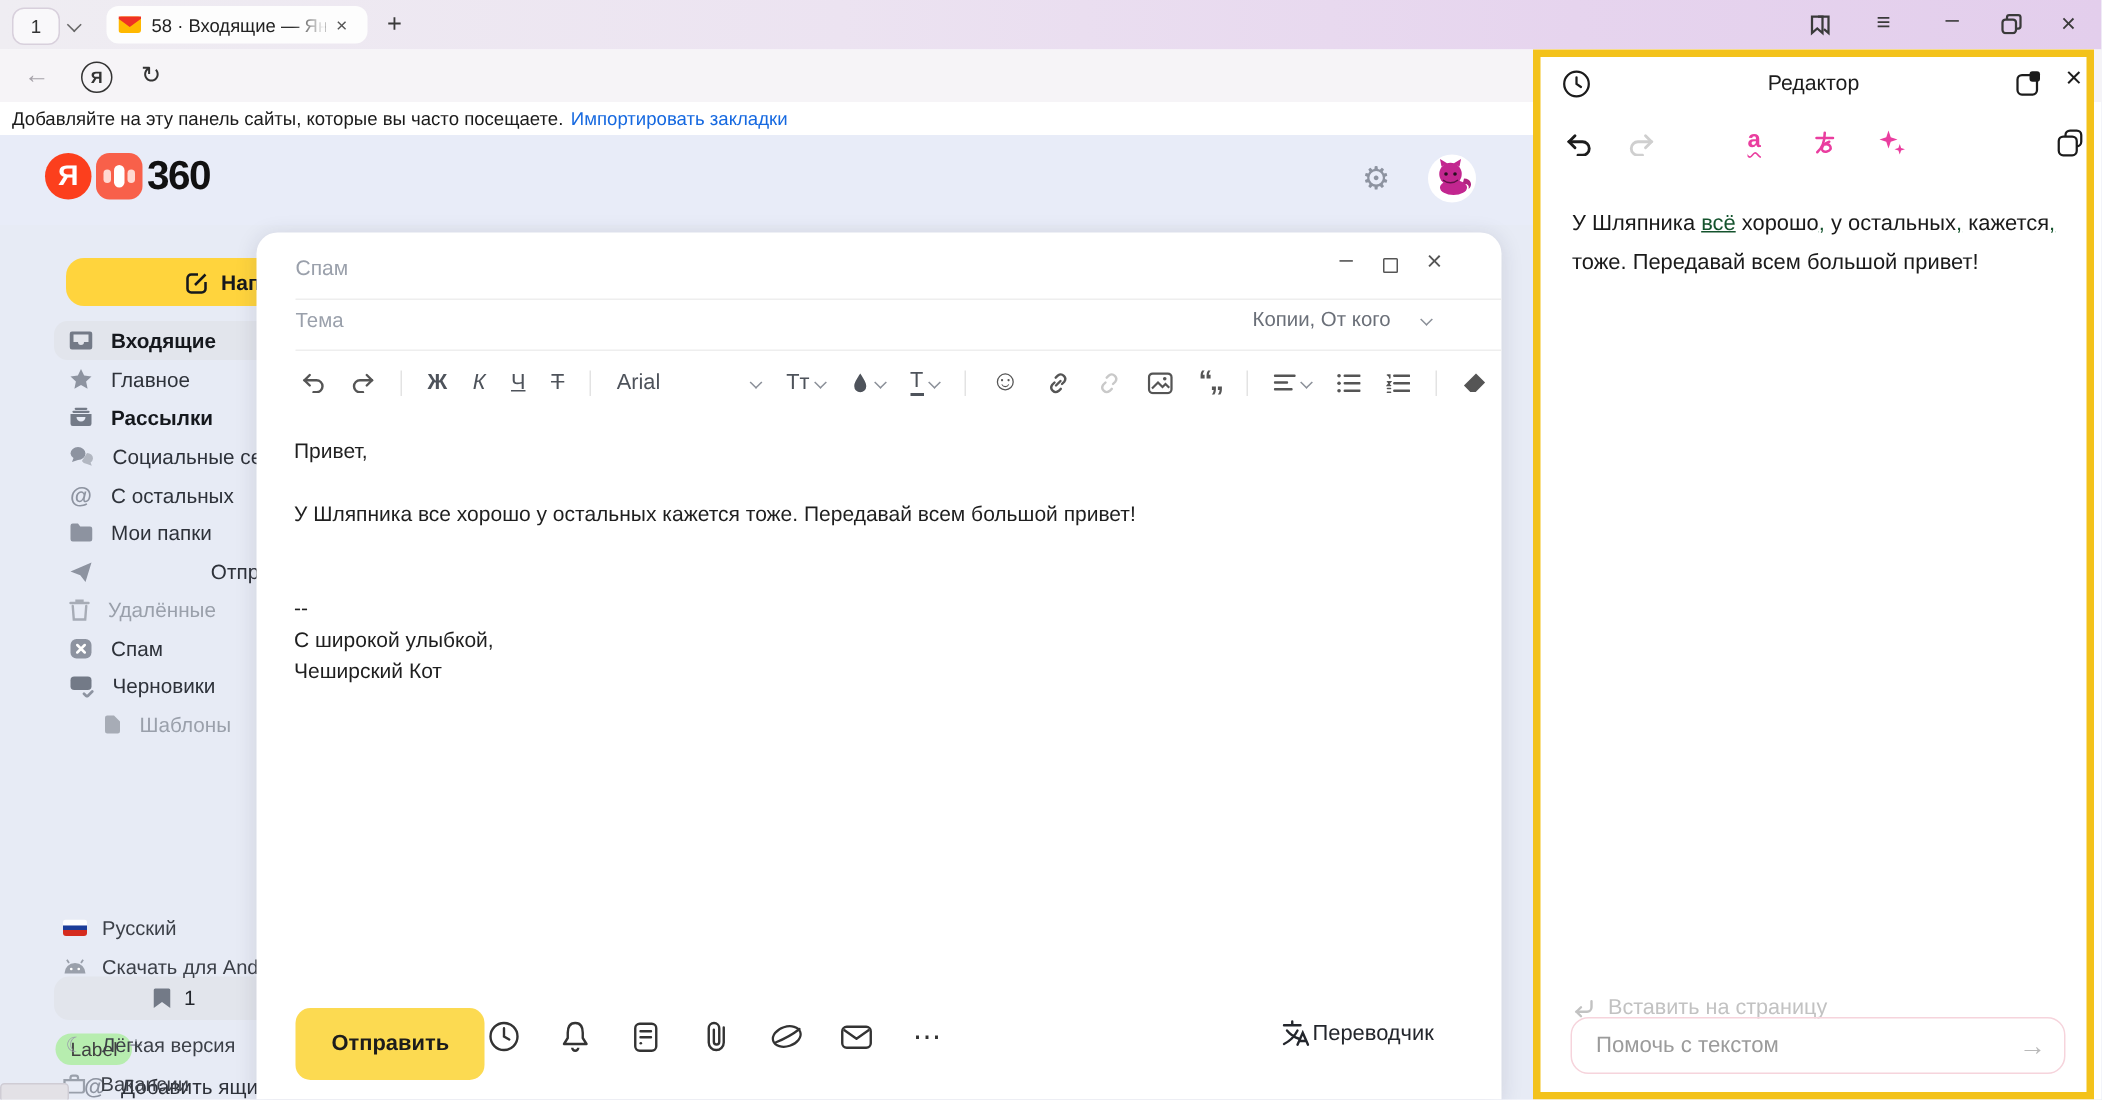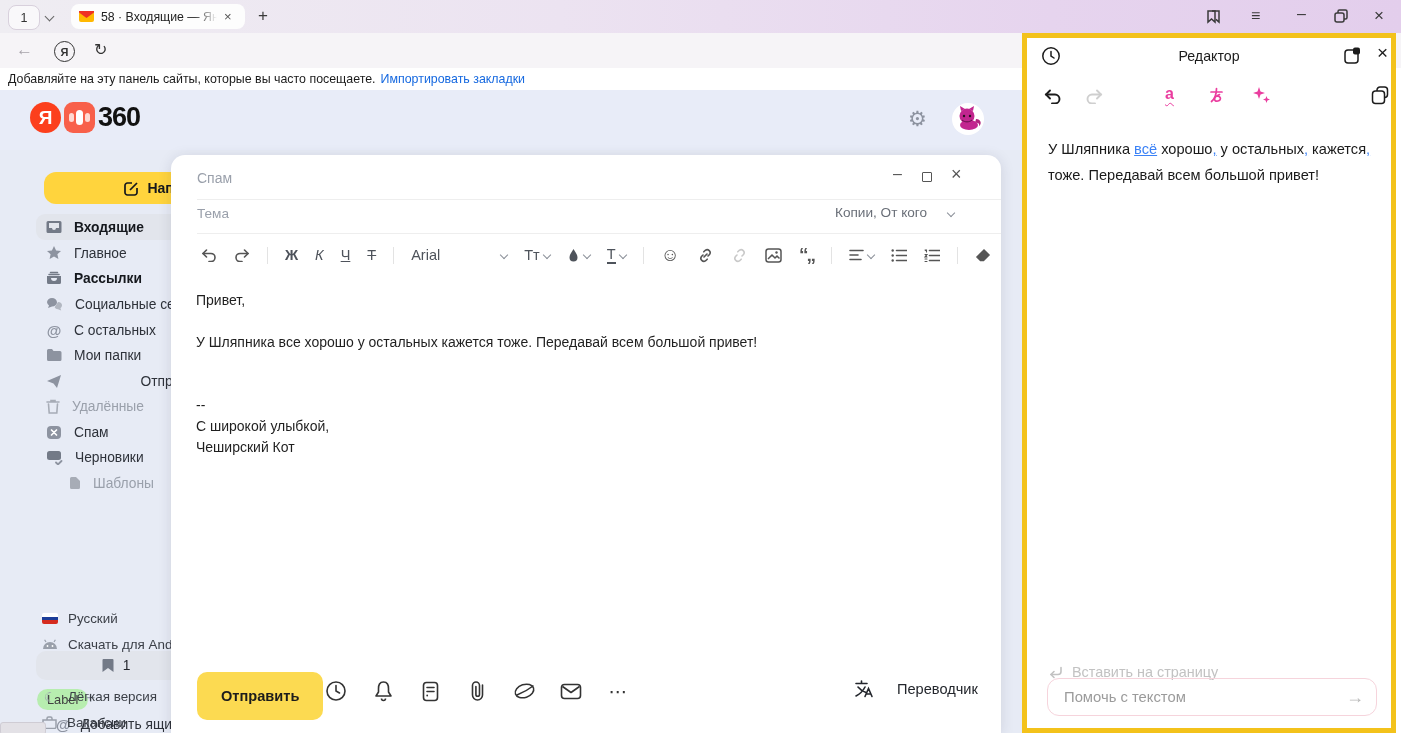--- a/index.html
+++ b/index.html
@@ -96,21 +96,21 @@
   .sendbtn{left:26px;top:517px;height:48px;padding:0 24px;background:#fcda51;border-radius:10px;
     font-size:14.6px;font-weight:bold;color:#1c1c1c;display:flex;align-items:center;}
   .bicon{width:24px;height:24px;justify-content:center;display:flex;align-items:center;}
   .transl{font-size:14.6px;color:#23262c;}
 
   
   .panel{left:1022px;top:33px;width:374px;height:700px;background:#fff;border:5px solid #f3c21b;
     box-sizing:border-box;}
   .ptitle{font-size:14.2px;color:#1c1c1c;}
   .ptext{font-size:14.6px;line-height:26px;color:#1a1a1a;width:342px;}
-  .green{color:#3b82f6;text-decoration:underline;}
+  .green{color:#14532d;text-decoration:underline;}
   .spella{color:#ea3d9f;font-size:16px;font-weight:bold;text-decoration:underline wavy;text-underline-offset:3px;
     text-decoration-thickness:1.4px;}
   .insertrow{gap:9px;color:#c2c2c2;font-size:14.4px;}
   .askbox{left:20px;bottom:12px;width:330px;height:38px;border:1.6px solid #f6d4dc;border-radius:12px;
     padding:0 12px 0 14px;justify-content:space-between;box-sizing:border-box;position:absolute;display:flex;align-items:center;}
   .askbox input{border:none;outline:none;font-size:14.8px;color:#333;width:270px;font-family:inherit;background:transparent;}
   .askbox input::placeholder{color:#9b9b9b;}
   .arrowr{color:#b9b9b9;font-size:18px;}
 </style>
 </head>
@@ -585,21 +585,21 @@
         </svg>
       </span>
     <span class="bicon">
         <svg width="22" height="17" viewBox="0 0 22 17" fill="none" stroke="#333" stroke-width="1.6" stroke-linejoin="round">
           <rect x="1.5" y="1.5" width="19" height="14" rx="3"></rect>
           <path d="M2.5 3.5 L11 9.5 L19.5 3.5"></path>
         </svg>
       </span>
     <span class="bicon" style="font-size:19px;color:#333;">⋯</span>
   </div>
-  <div class="abs row" style="left:682px;top:524px;gap:24px;">
+  <div class="abs row" style="left:682px;top:524px;gap:2px;">
     <span>
         <svg width="20" height="20" viewBox="0 0 20 20" fill="none" stroke="#23262c" stroke-width="1.6" stroke-linecap="round">
           <path d="M3 4.5 h11 M8.5 2 v2.5 M5 8 C7 10.5 10 12.5 13 13.5 M12 8 C10 12 6 15.5 3 17 M12 17.5 l3.5-8 3.5 8 M13.5 15 h4"></path>
         </svg>
       </span>
     <span class="transl">Переводчик</span>
   </div>
 </div>
 
 <div class="abs panel">

